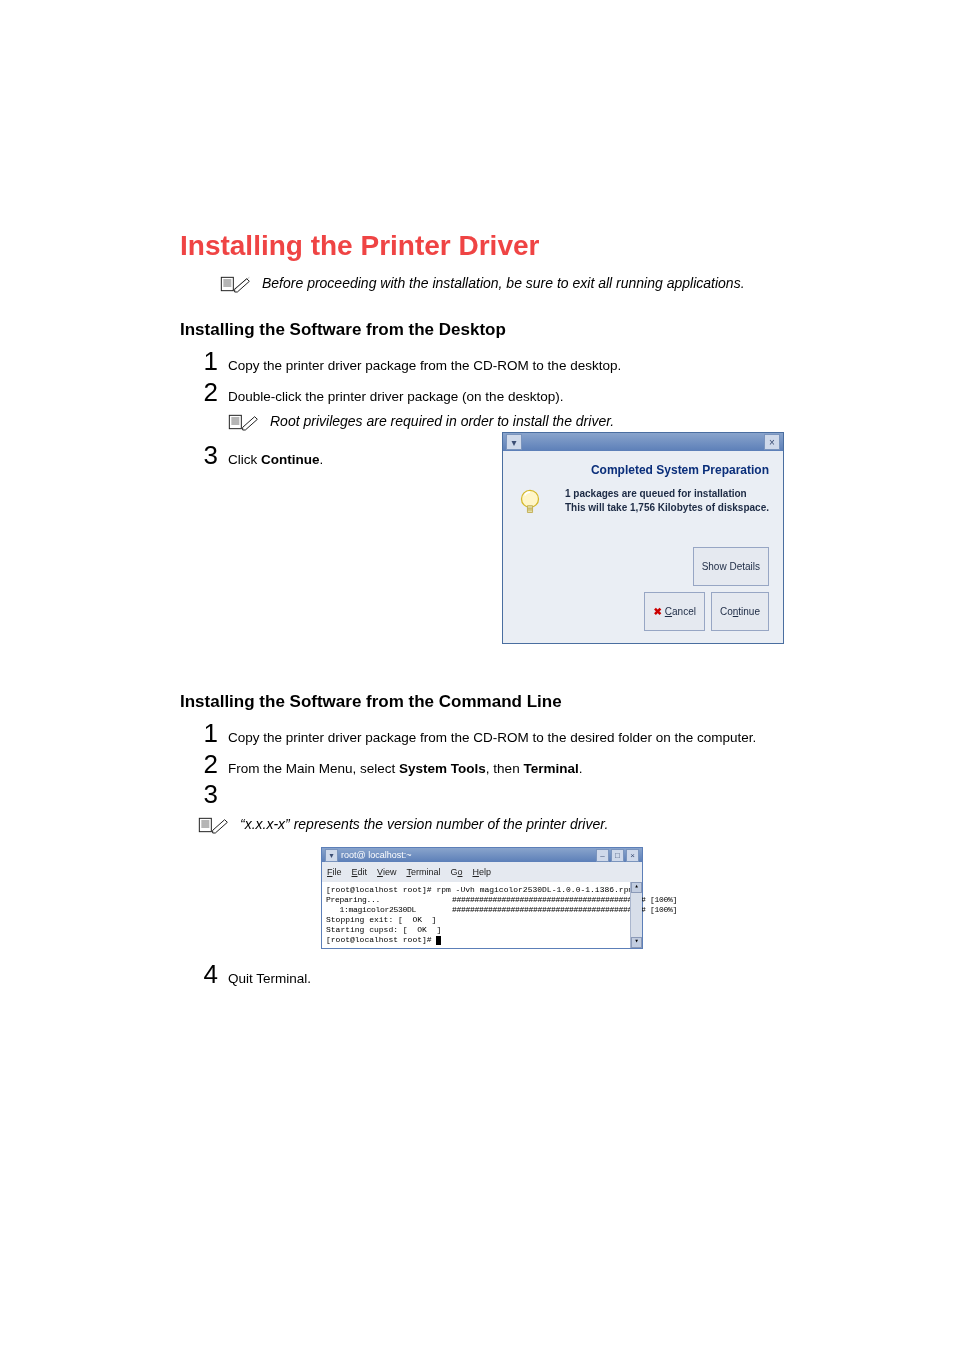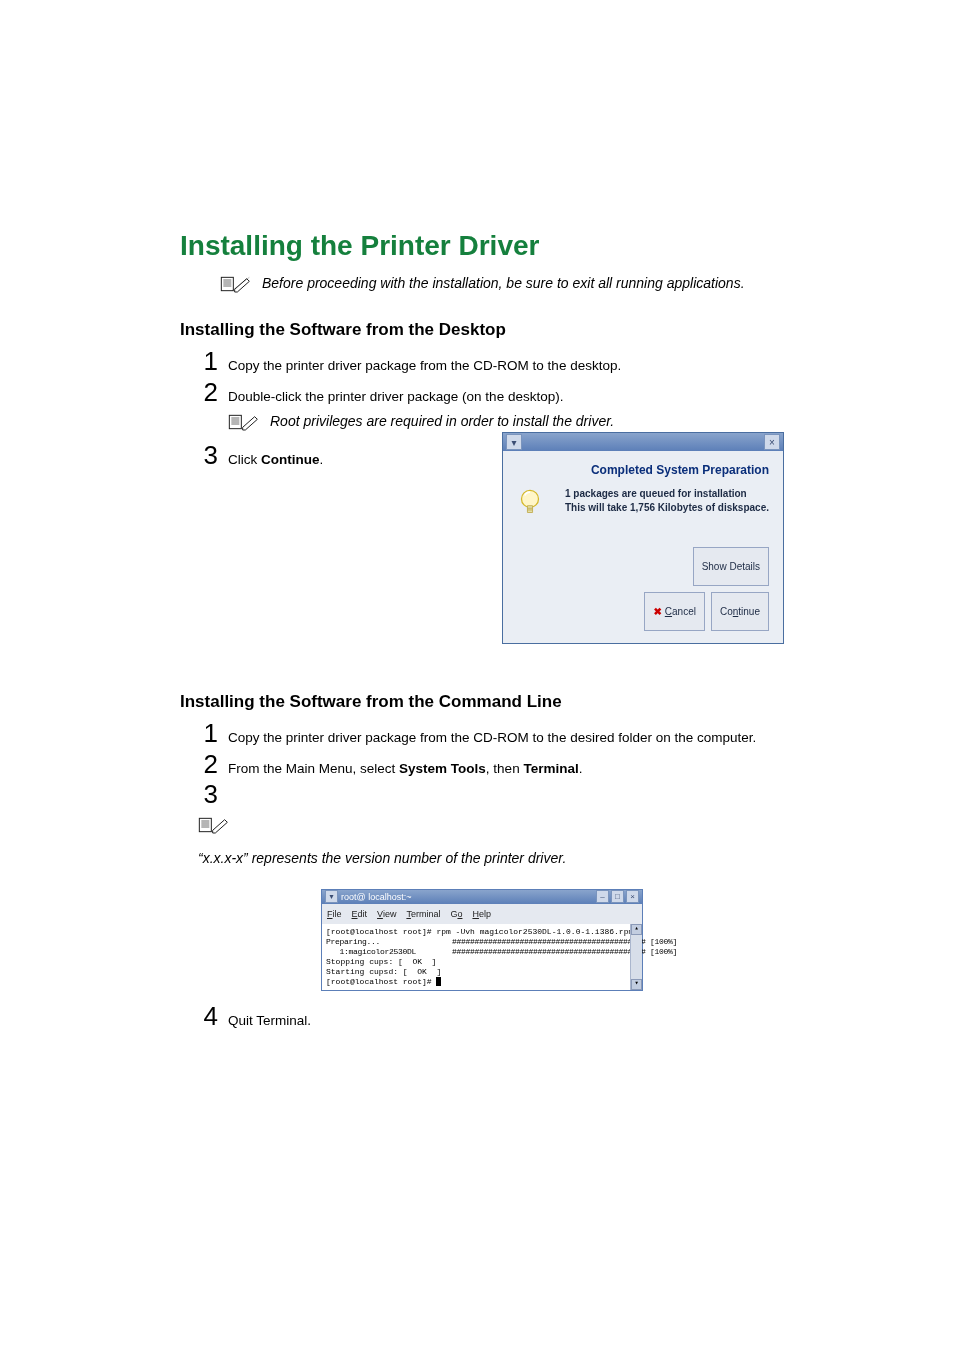--- a/index.html
+++ b/index.html
@@ -8,21 +8,21 @@
       font-family: Arial, Helvetica, sans-serif;
       background: #fff;
       width: 954px;
     }
     .page {
       padding: 230px 170px 0 180px;
       position: relative;
       min-height: 1200px;
     }
     .h1 {
-      color: #15803d;
+      color: #ef4444;
       font-size: 28px;
       font-weight: bold;
       margin-bottom: 12px;
     }
     .note-row {
       display: flex;
       align-items: flex-start;
       margin-left: 40px;
       margin-bottom: 22px;
       gap: 10px;
@@ -78,22 +78,21 @@
       font-style: italic;
       font-size: 14px;
       line-height: 1.4;
     }
     .note-row-below {
       display: flex;
       align-items: flex-start;
       margin-left: 18px;
       gap: 10px;
       margin-top: 8px;
-      margin-bottom: 20px;
-      flex-direction: column;
+      margin-bottom: 8px;
     }
     
     .dialog {
       width: 280px;
       border: 1px solid #4a6ea0;
       background: #eaeef4;
       font-family: Arial, sans-serif;
       font-size: 11px;
       margin-left: auto;
       margin-top: -10px;
@@ -410,21 +409,21 @@
       <span><span class="u">E</span><span>dit</span></span>
       <span><span class="u">V</span><span>iew</span></span>
       <span><span class="u">T</span><span>erminal</span></span>
       <span><span>G</span><span class="u">o</span></span>
       <span><span class="u">H</span><span>elp</span></span>
     </div>
     <div class="term-body">
       <div class="term-line">[root@localhost root]# rpm -Uvh magicolor2530DL-1.0.0-1.i386.rpm</div>
       <div class="term-line hashes">Preparing...                ########################################### [100%]</div>
       <div class="term-line hashes">   1:magicolor2530DL        ########################################### [100%]</div>
-      <div class="term-line">Stopping cups: [  OK  ]</div>
+      <div class="term-line">Stopping exit: [  OK  ]</div>
       <div class="term-line">Starting cupsd: [  OK  ]</div>
       <div class="term-line"><span>[root@localhost root]# </span><span class="cursor-block"></span></div>
       <div class="term-scrollbar">
         <span class="t-scroll-btn">▴</span>
         <span class="t-scroll-btn">▾</span>
       </div>
     </div>
   </div>
 
   <div class="step-row">

